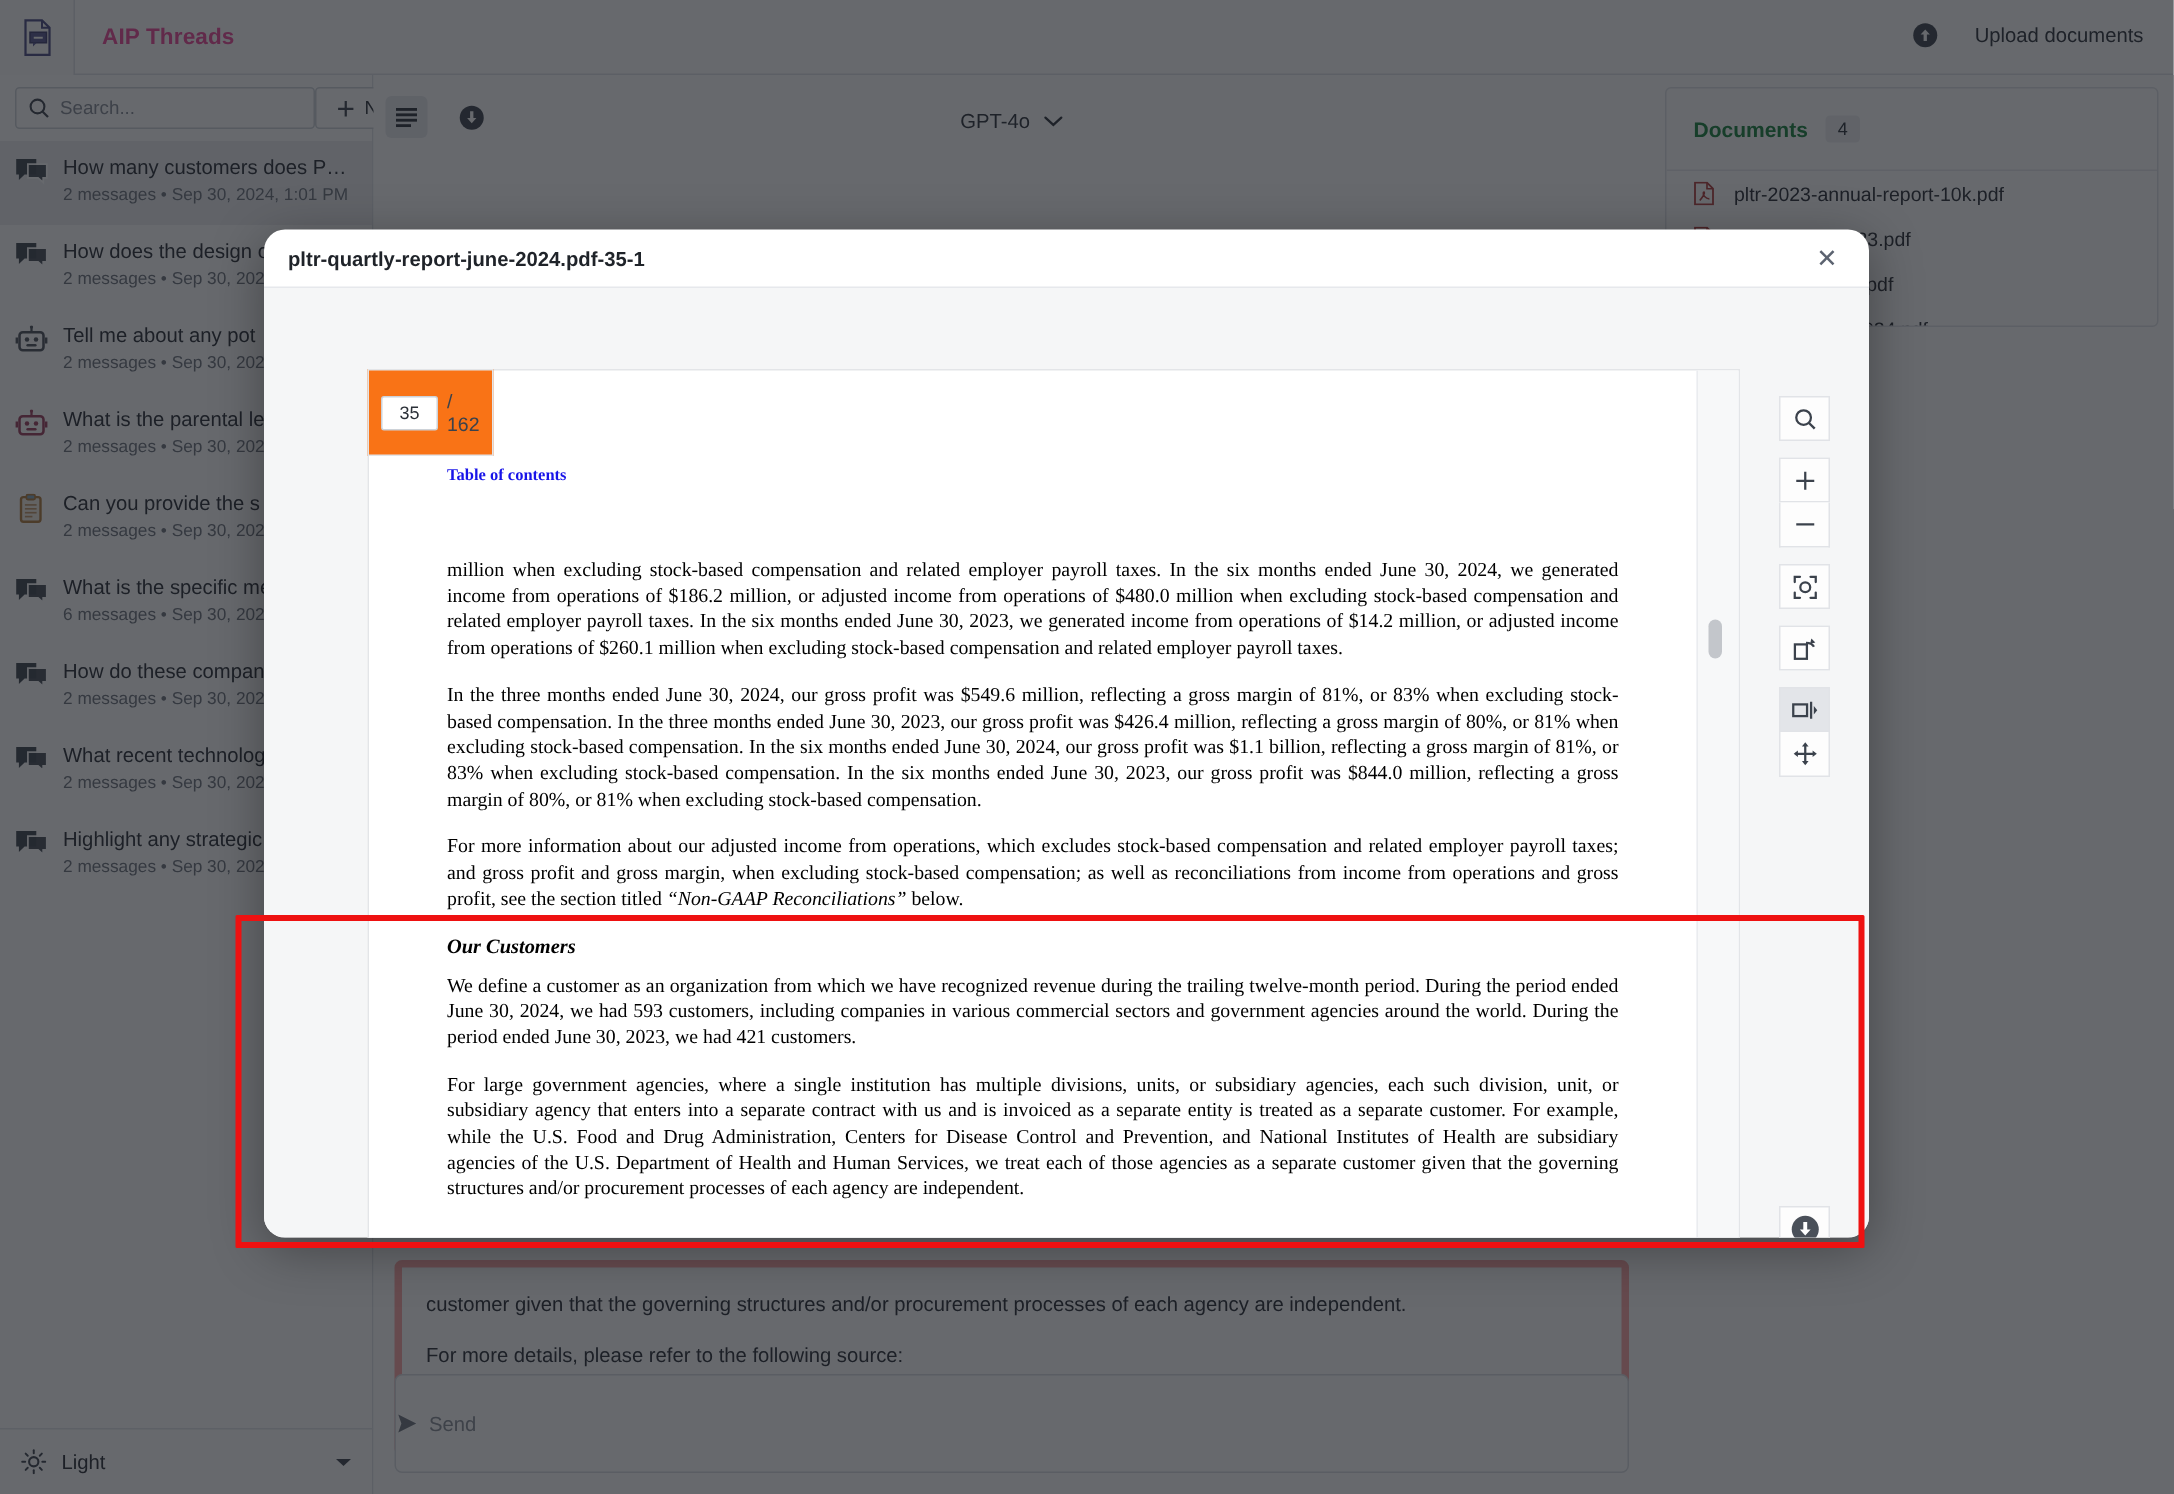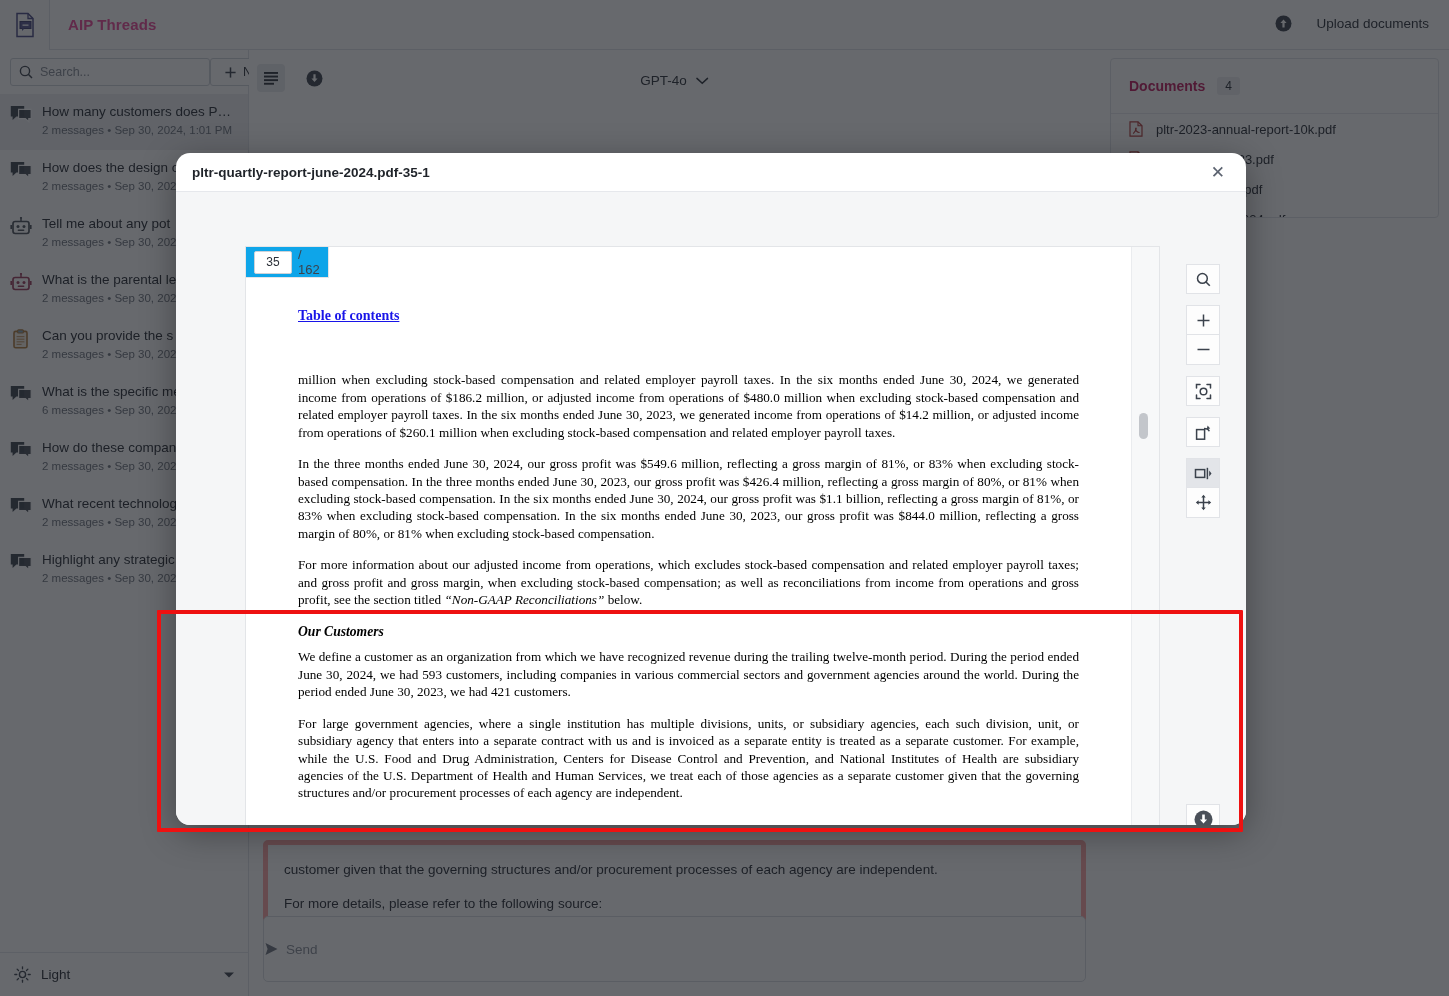--- a/index.html
+++ b/index.html
@@ -152,21 +152,21 @@
   #docpanel {
     position: absolute; left: 1110px; top: 58px;
     width: 329px; height: 160px;
     border: 1px solid #dfe2e6; border-radius: 4px; background: #fff;
     overflow: hidden;
   }
   #doc-head {
     height: 55px; display: flex; align-items: center; gap: 12px;
     padding: 0 18px; border-bottom: 1px solid #e6e8ec;
   }
-  #doc-head .t { font-size: 14px; font-weight: bold; color: #be185d; }
+  #doc-head .t { font-size: 14px; font-weight: bold; color: #15803d; }
   #doc-count {
     background: #eceef1; border-radius: 3px; padding: 2px 8px;
     font-size: 12px; color: #2b3038;
   }
   .doc-row {
     display: flex; align-items: center; gap: 13px;
     padding: 5px 18px; height: 30px; cursor: pointer;
     font-size: 13px; color: #262b33;
     white-space: nowrap; overflow: hidden;
   }
@@ -189,22 +189,22 @@
     position: absolute; top: 39px; left: 0; right: 0; bottom: 0;
     background: #f5f6f7;
   }
   
   #pdf-frame {
     position: absolute; left: 69px; top: 54px;
     width: 915px; height: 587px;
     background: #ffffff; border: 1px solid #e3e5e8;
   }
   #pdf-pagebar {
-    position: absolute; left: 69px; top: 54px; width: 84px; height: 32px;
-    background: #0ea5e9; border: 1px solid #e3e5e8;
+    position: absolute; left: 69px; top: 54px; width: 84px; height: 58px;
+    background: #f97316; border: 1px solid #e3e5e8;
     display: flex; align-items: center; gap: 6px; padding: 0 8px;
     z-index: 3;
   }
   #pdf-pagebar input {
     width: 38px; height: 23px; border: 1px solid #cdd2d8; border-radius: 2px;
     font-size: 12px; text-align: center; color: #2b3038; outline: none;
     font-family: "Liberation Sans", sans-serif;
   }
   #pdf-pagebar .total { font-size: 13px; color: #3b424c; }
 
@@ -214,22 +214,22 @@
     background: #fff; overflow: hidden;
   }
   #pdf-text {
     padding: 18px 52px 0 52px;
     font-family: "Liberation Serif", serif;
     font-size: 13.2px; color: #000;
     line-height: 1.32; text-align: justify;
   }
   #toc-link {
     font-family: "Liberation Serif", serif;
-    font-weight: bold; font-size: 14px;
-    color: #1814e8; text-decoration: underline;
+    font-weight: bold; font-size: 11px;
+    color: #1814e8; 
     display: inline-block; margin-bottom: 46px; cursor: pointer;
   }
   #pdf-text p { margin-bottom: 14px; }
   .sec-head { font-weight: bold; font-style: italic; font-size: 13.6px; margin-bottom: 8px; }
   .ital { font-style: italic; }
 
   
   #pdf-rail {
     position: absolute; right: 0; top: 0; width: 28px; bottom: 0;
     background: #f7f8f9; border-left: 1px solid #eaecef;

